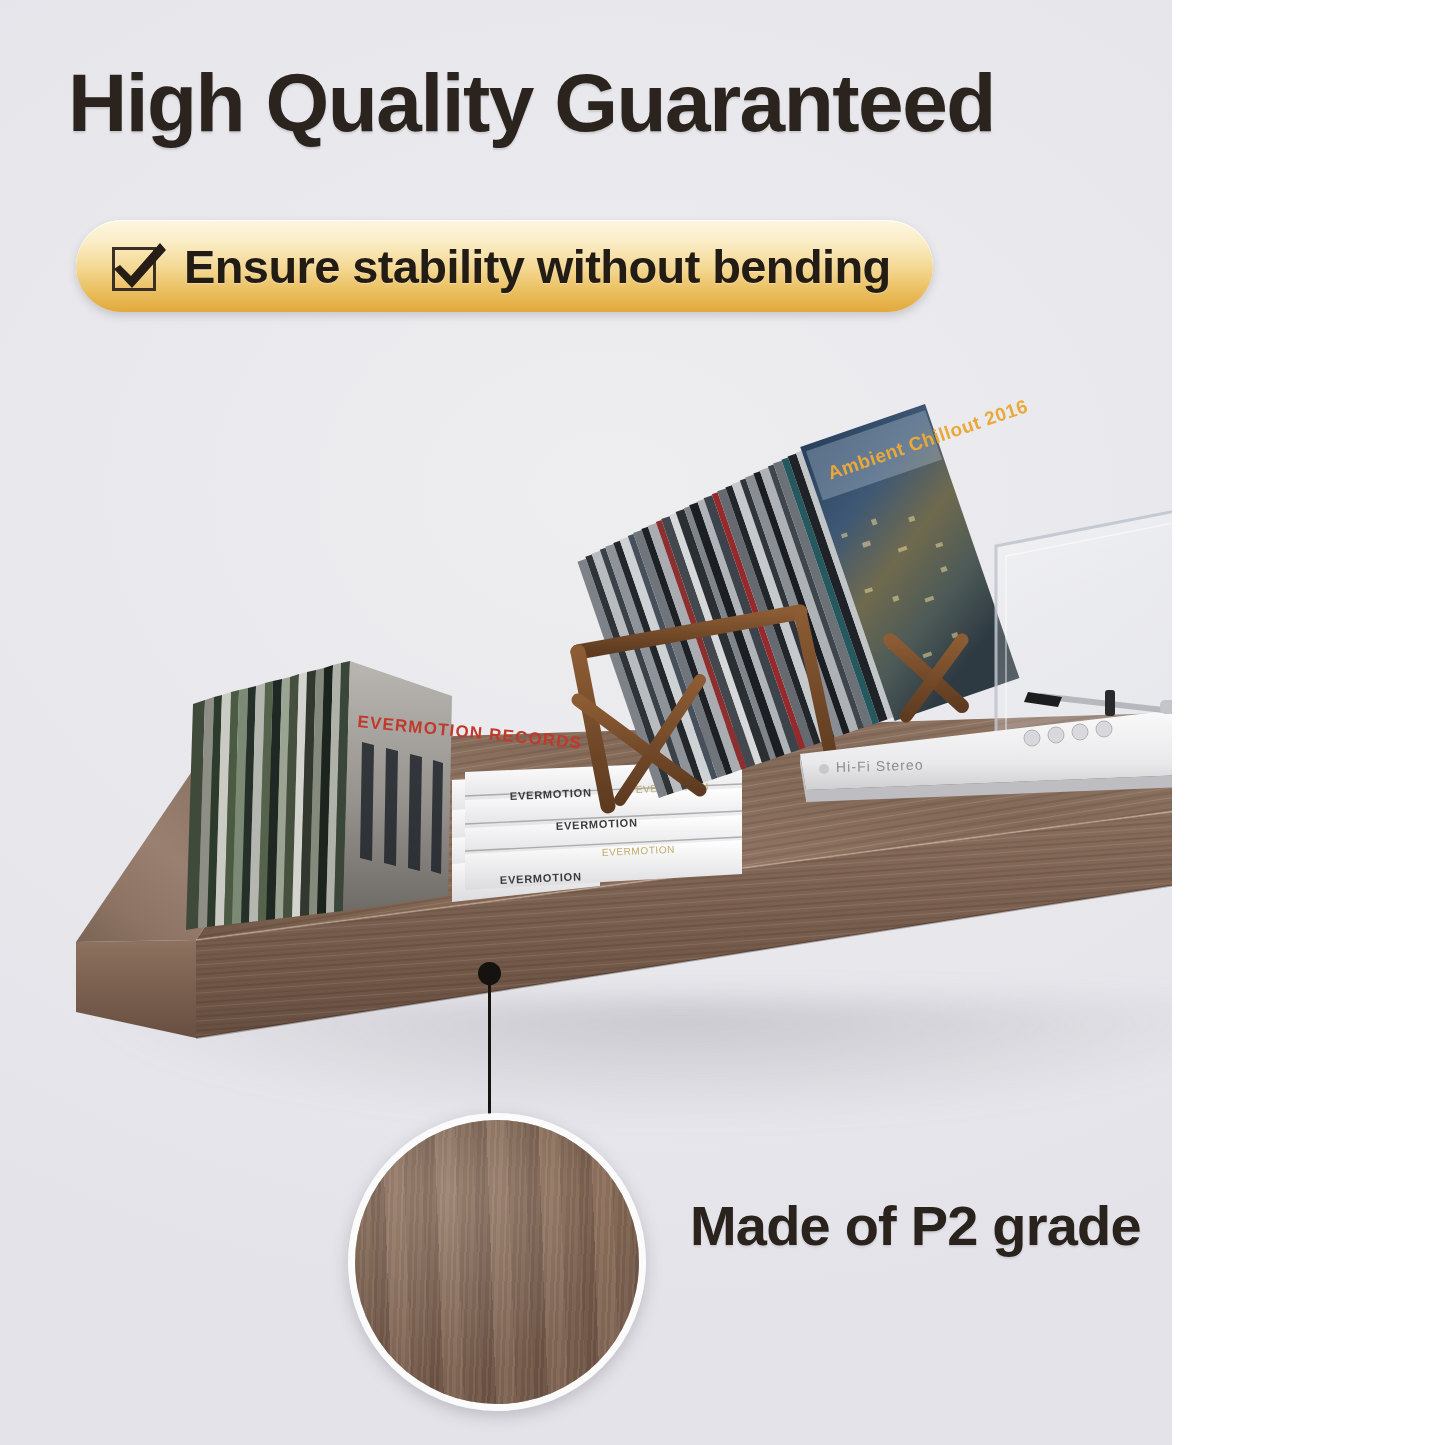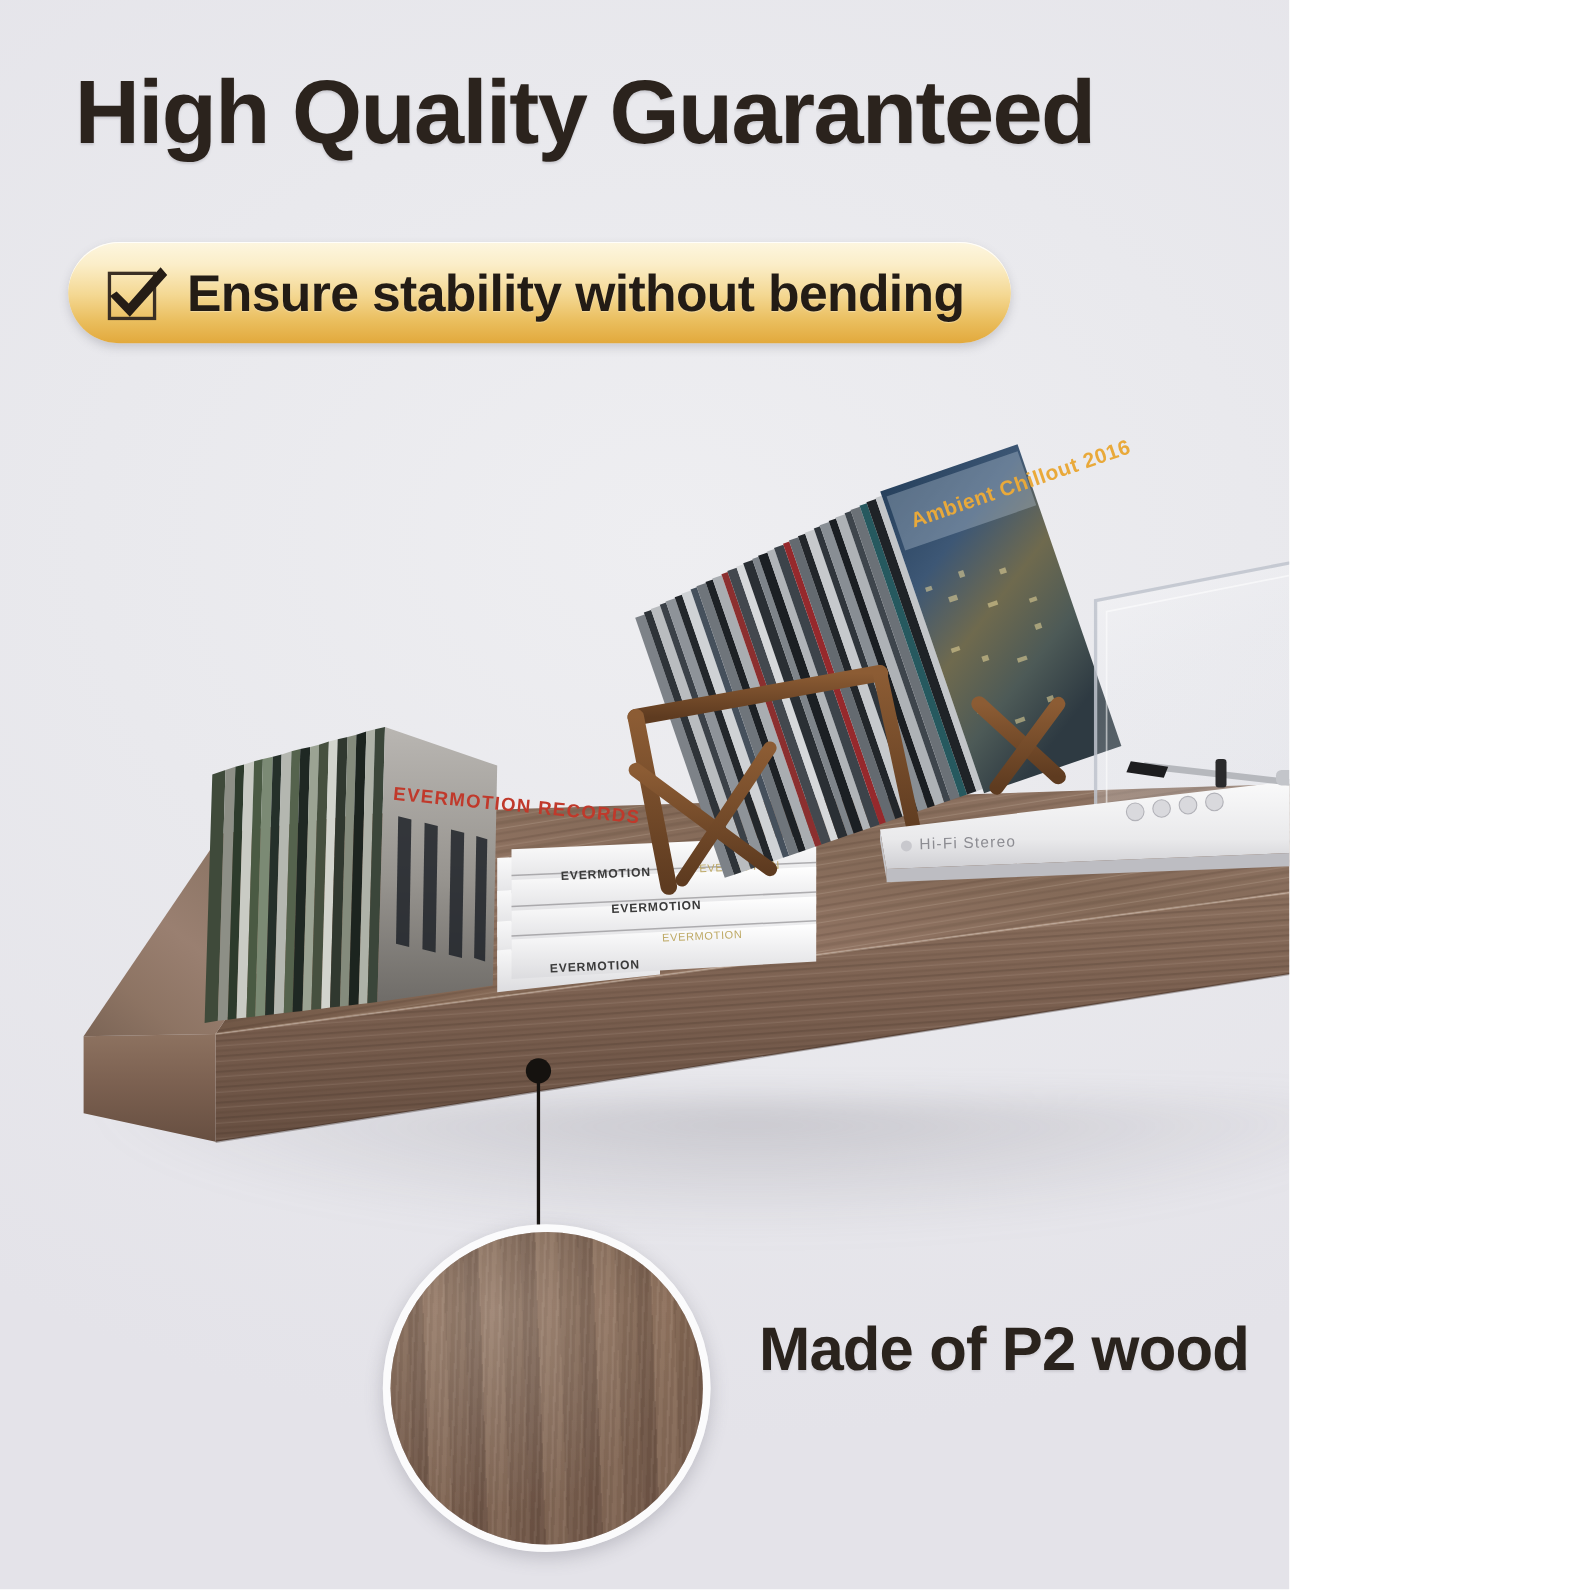--- a/index.html
+++ b/index.html
@@ -35,21 +35,21 @@
     display:flex;
     align-items:center;
     height:92px;
     padding:0 42px 0 34px;
     border-radius:46px;
     background:linear-gradient(180deg,
         #fdf6e0 0%, #fbeec9 22%, #f4d893 52%, #eabe5e 78%, #e2a93c 100%);
     box-shadow:0 4px 9px rgba(120,118,130,.30),
                inset 0 1px 0 rgba(255,255,255,.85);
   }
-  .pill-1 { left:62px; top:220px; }
+  .pill-1 { left:76px; top:220px; }
   .pill-2 { left:74px; top:358px; }
 
   .chk {
     position:relative;
     width:52px; height:50px;
     flex:0 0 auto;
     margin-right:22px;
   }
   .chk .box {
     position:absolute;
@@ -447,16 +447,16 @@
 
   <div class="callout-dot"></div>
   <div class="callout-line"></div>
 
   <div class="magnifier">
     <div class="grain"></div>
     <div class="gloss"></div>
   </div>
 
   <div class="caption">
-    <div>Made of P2 wood</div>
+    <div>Made of P2 grade</div>
   </div>
 
 </div>
 
 </body></html>

